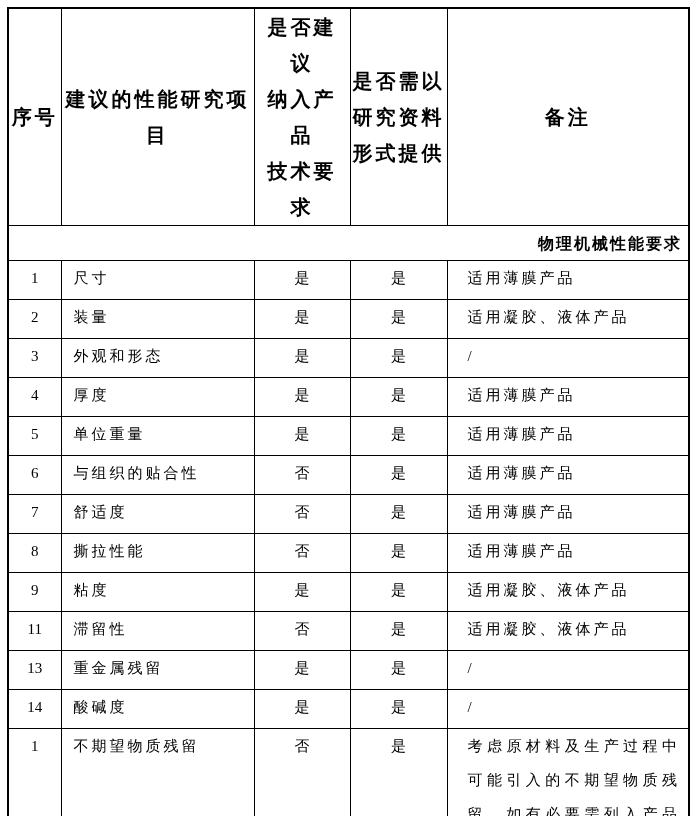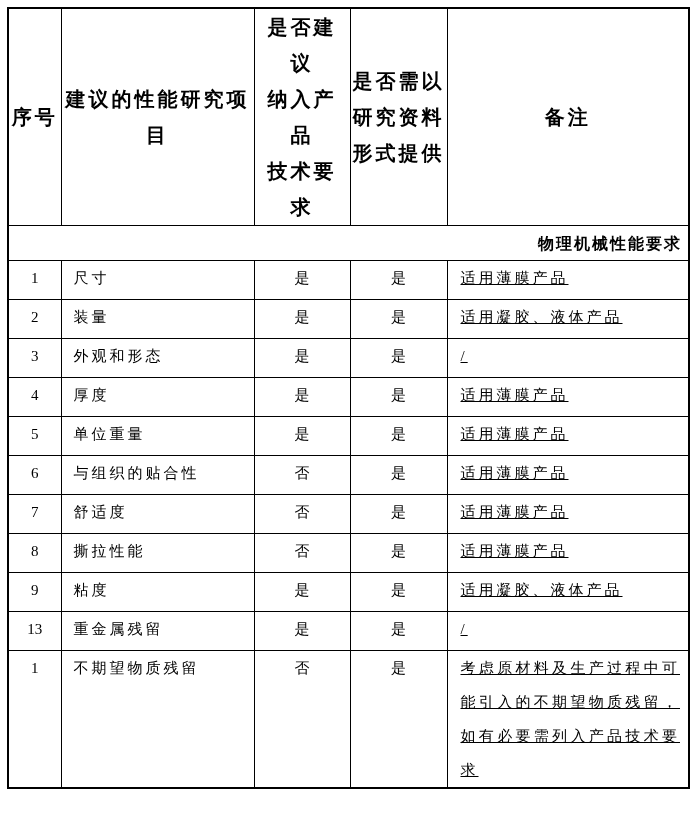--- a/index.html
+++ b/index.html
@@ -64,24 +64,23 @@
     text-align: left;
     padding: 0 8px 4px 12px;
     letter-spacing: 3px;
   }
   td.c-ans {
     text-align: center;
     letter-spacing: 0;
   }
   td.c-remark {
     text-align: left;
-    padding: 0 8px 0 13px;
+    padding: 0 8px 0 20px;
     letter-spacing: 3px;
     text-align: justify;
-    text-decoration: underline;
   }
 </style>
 </head>
 <body>
 
 <div class="page">
   <table class="doc-table">
     <colgroup>
       <col style="width:53px">
       <col style="width:193px">
@@ -163,22 +162,36 @@
           <td class="c-remark">适用薄膜产品</td>
         </tr>
         <tr class="data-row">
           <td class="c-num">9</td>
           <td class="c-item">粘度</td>
           <td class="c-ans">是</td>
           <td class="c-ans">是</td>
           <td class="c-remark">适用凝胶、液体产品</td>
         </tr>
         <tr class="data-row">
+          <td class="c-num">11</td>
+          <td class="c-item">滞留性</td>
+          <td class="c-ans">否</td>
+          <td class="c-ans">是</td>
+          <td class="c-remark">适用凝胶、液体产品</td>
+        </tr>
+        <tr class="data-row">
           <td class="c-num">13</td>
           <td class="c-item">重金属残留</td>
+          <td class="c-ans">是</td>
+          <td class="c-ans">是</td>
+          <td class="c-remark">/</td>
+        </tr>
+        <tr class="data-row">
+          <td class="c-num">14</td>
+          <td class="c-item">酸碱度</td>
           <td class="c-ans">是</td>
           <td class="c-ans">是</td>
           <td class="c-remark">/</td>
         </tr>
         <tr class="data-row">
           <td class="c-num">1</td>
           <td class="c-item">不期望物质残留</td>
           <td class="c-ans">否</td>
           <td class="c-ans">是</td>
           <td class="c-remark">考虑原材料及生产过程中可能引入的不期望物质残留，如有必要需列入产品技术要求</td>

